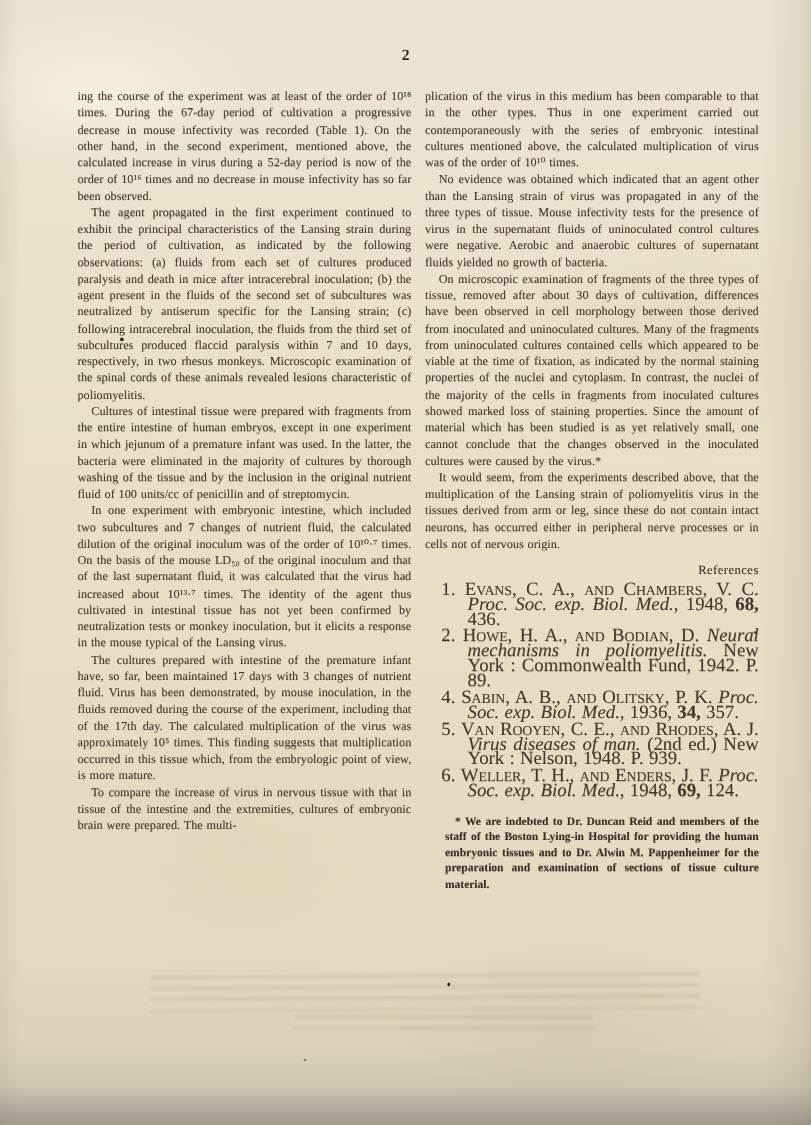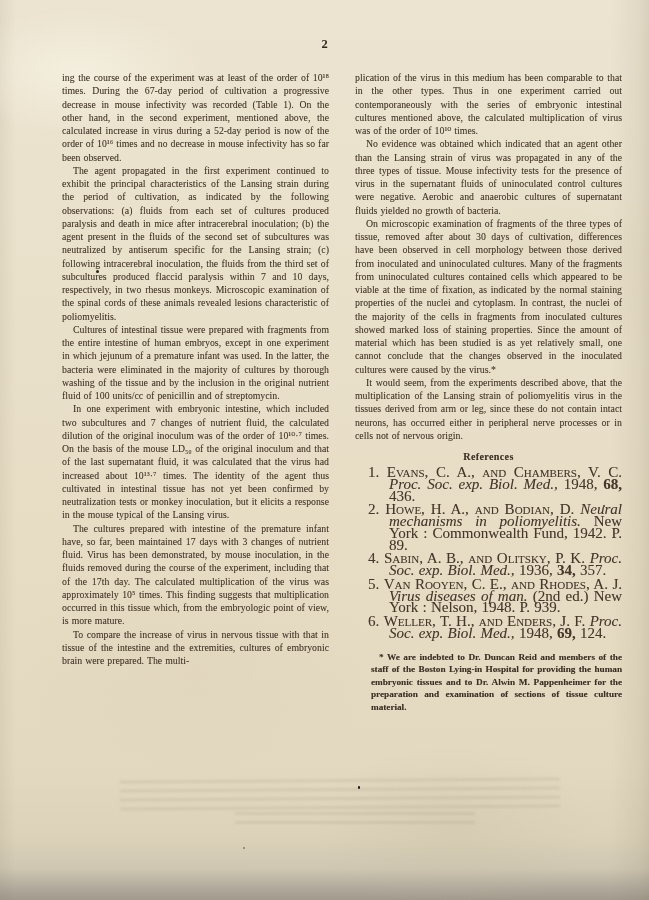--- a/index.html
+++ b/index.html
@@ -21,30 +21,30 @@
     background:
       radial-gradient(180px 90px at 12% 8%, rgba(255,252,240,0.45), transparent 70%),
       radial-gradient(220px 140px at 85% 30%, rgba(201,188,158,0.18), transparent 70%),
       radial-gradient(260px 160px at 30% 75%, rgba(206,193,164,0.15), transparent 70%),
       radial-gradient(200px 120px at 70% 92%, rgba(190,180,155,0.22), transparent 70%);
   }
   .page-number {
     position: absolute; top: 37px; left: 0; width: 649px; text-align: center;
     font-weight: bold; font-size: 12.5px; color: #33281f;
   }
-  .columns { position: absolute; top: 71px; left: 62px; display: flex; gap: 26px; }
+  .columns { position: absolute; top: 71px; left: 62px; display: flex; gap: 11px; }
   .col { width: 267px; }
   .para {
     margin: 0; font-size: 9.7px; line-height: 13.25px; text-align: justify;
     color: #453729; letter-spacing: 0.05px; word-spacing: 0.6px;
     text-shadow: 0.2px 0.2px 0.35px rgba(69,55,41,0.35);
   }
   .para.indent { text-indent: 11px; }
   .refs-heading {
-    margin-top: 9px; margin-bottom: 5px; text-align: center; font-weight: bold;
+    margin-top: 9px; margin-bottom: 5px; text-align: right; font-weight: normal;
     font-size: 10px; color: #3c3024; letter-spacing: 0.4px;
     text-shadow: 0.2px 0.2px 0.35px rgba(60,48,36,0.35);
   }
   .ref {
     margin: 0 0 1.5px 0; font-size: 15px; line-height: 11.9px; text-align: justify;
     color: #453729; padding-left: 34px; text-indent: -21px; word-spacing: 0.5px;
     text-shadow: 0.2px 0.2px 0.35px rgba(69,55,41,0.3);
   }
   .ref-num { color: #453729; }
   .seg-sc { font-variant: small-caps; }

